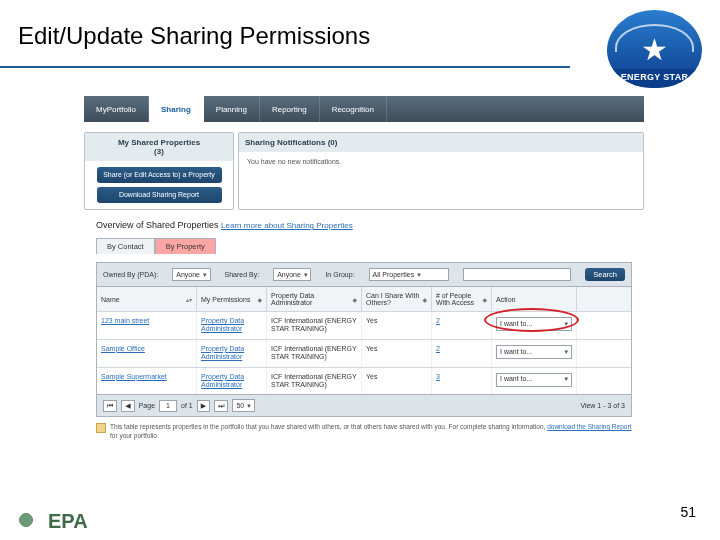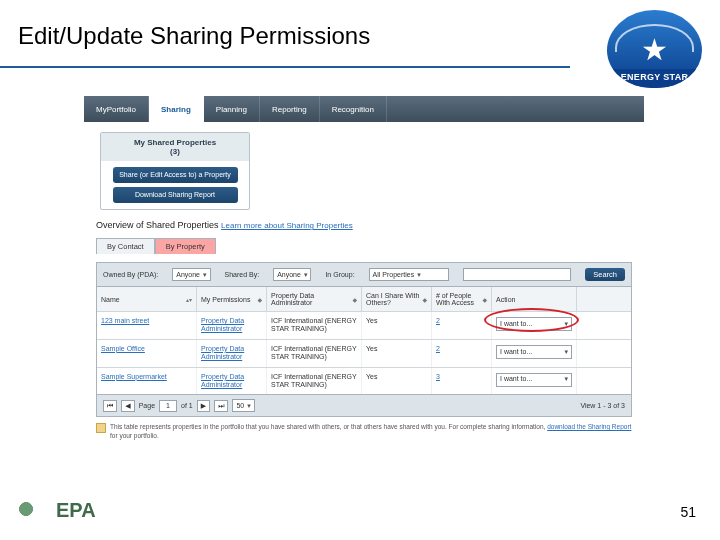--- a/index.html
+++ b/index.html
@@ -90,21 +90,21 @@
     border-right: 1px solid rgba(255,255,255,0.15);
   }
   .app-tab.active {
     background: #fff;
     color: #185a9a;
     font-weight: bold;
   }
   .panel-row {
     display: flex;
     gap: 4px;
-    margin: 10px 16px;
+    margin: 10px 0;
   }
   .panel {
     border: 1px solid #b9c2ca;
     border-radius: 2px;
   }
   .panel.left { width: 150px; }
   .panel.right { flex: 1; }
   .panel-header {
     background: #e4ebef;
     text-align: center;
@@ -270,24 +270,24 @@
   .fn-icon {
     width: 10px;
     height: 10px;
     background: #f2d38b;
     border:1px solid #c9a648;
     flex:none;
   }
   .epa-logo {
     position: absolute;
     left: 18px;
-    bottom: 18px;
-    display: flex;
-    align-items: center;
-    gap: 18px;
+    bottom: 7px;
+    display: flex;
+    align-items: center;
+    gap: 10px;
     color: #3f6b4b;
     font-weight: bold;
     font-size: 20px;
   }
   .epa-flower {
     width: 20px; height: 20px;
     background: radial-gradient(circle at 40% 40%, #6a9a73 40%, transparent 42%);
     border-radius: 50%;
     position: relative;
   }
@@ -324,20 +324,24 @@
   <div class="panel-row">
     <div class="panel left">
       <div class="panel-header">
         <div>My Shared Properties</div>
         <div>(3)</div>
       </div>
       <div class="panel-body">
         <div class="blue-btn">Share (or Edit Access to) a Property</div>
         <div class="blue-btn">Download Sharing Report</div>
       </div>
+    </div>
+    <div class="panel right">
+      <div class="panel-header" style="text-align:left">Sharing Notifications (0)</div>
+      <div class="no-notif">You have no new notifications.</div>
     </div>
   </div>
 
   <div class="overview">
     <span>Overview of Shared Properties</span>
     <a href="#" class="link">Learn more about Sharing Properties</a>
   </div>
 
   <div class="subtabs">
     <div class="subtab">By Contact</div>

